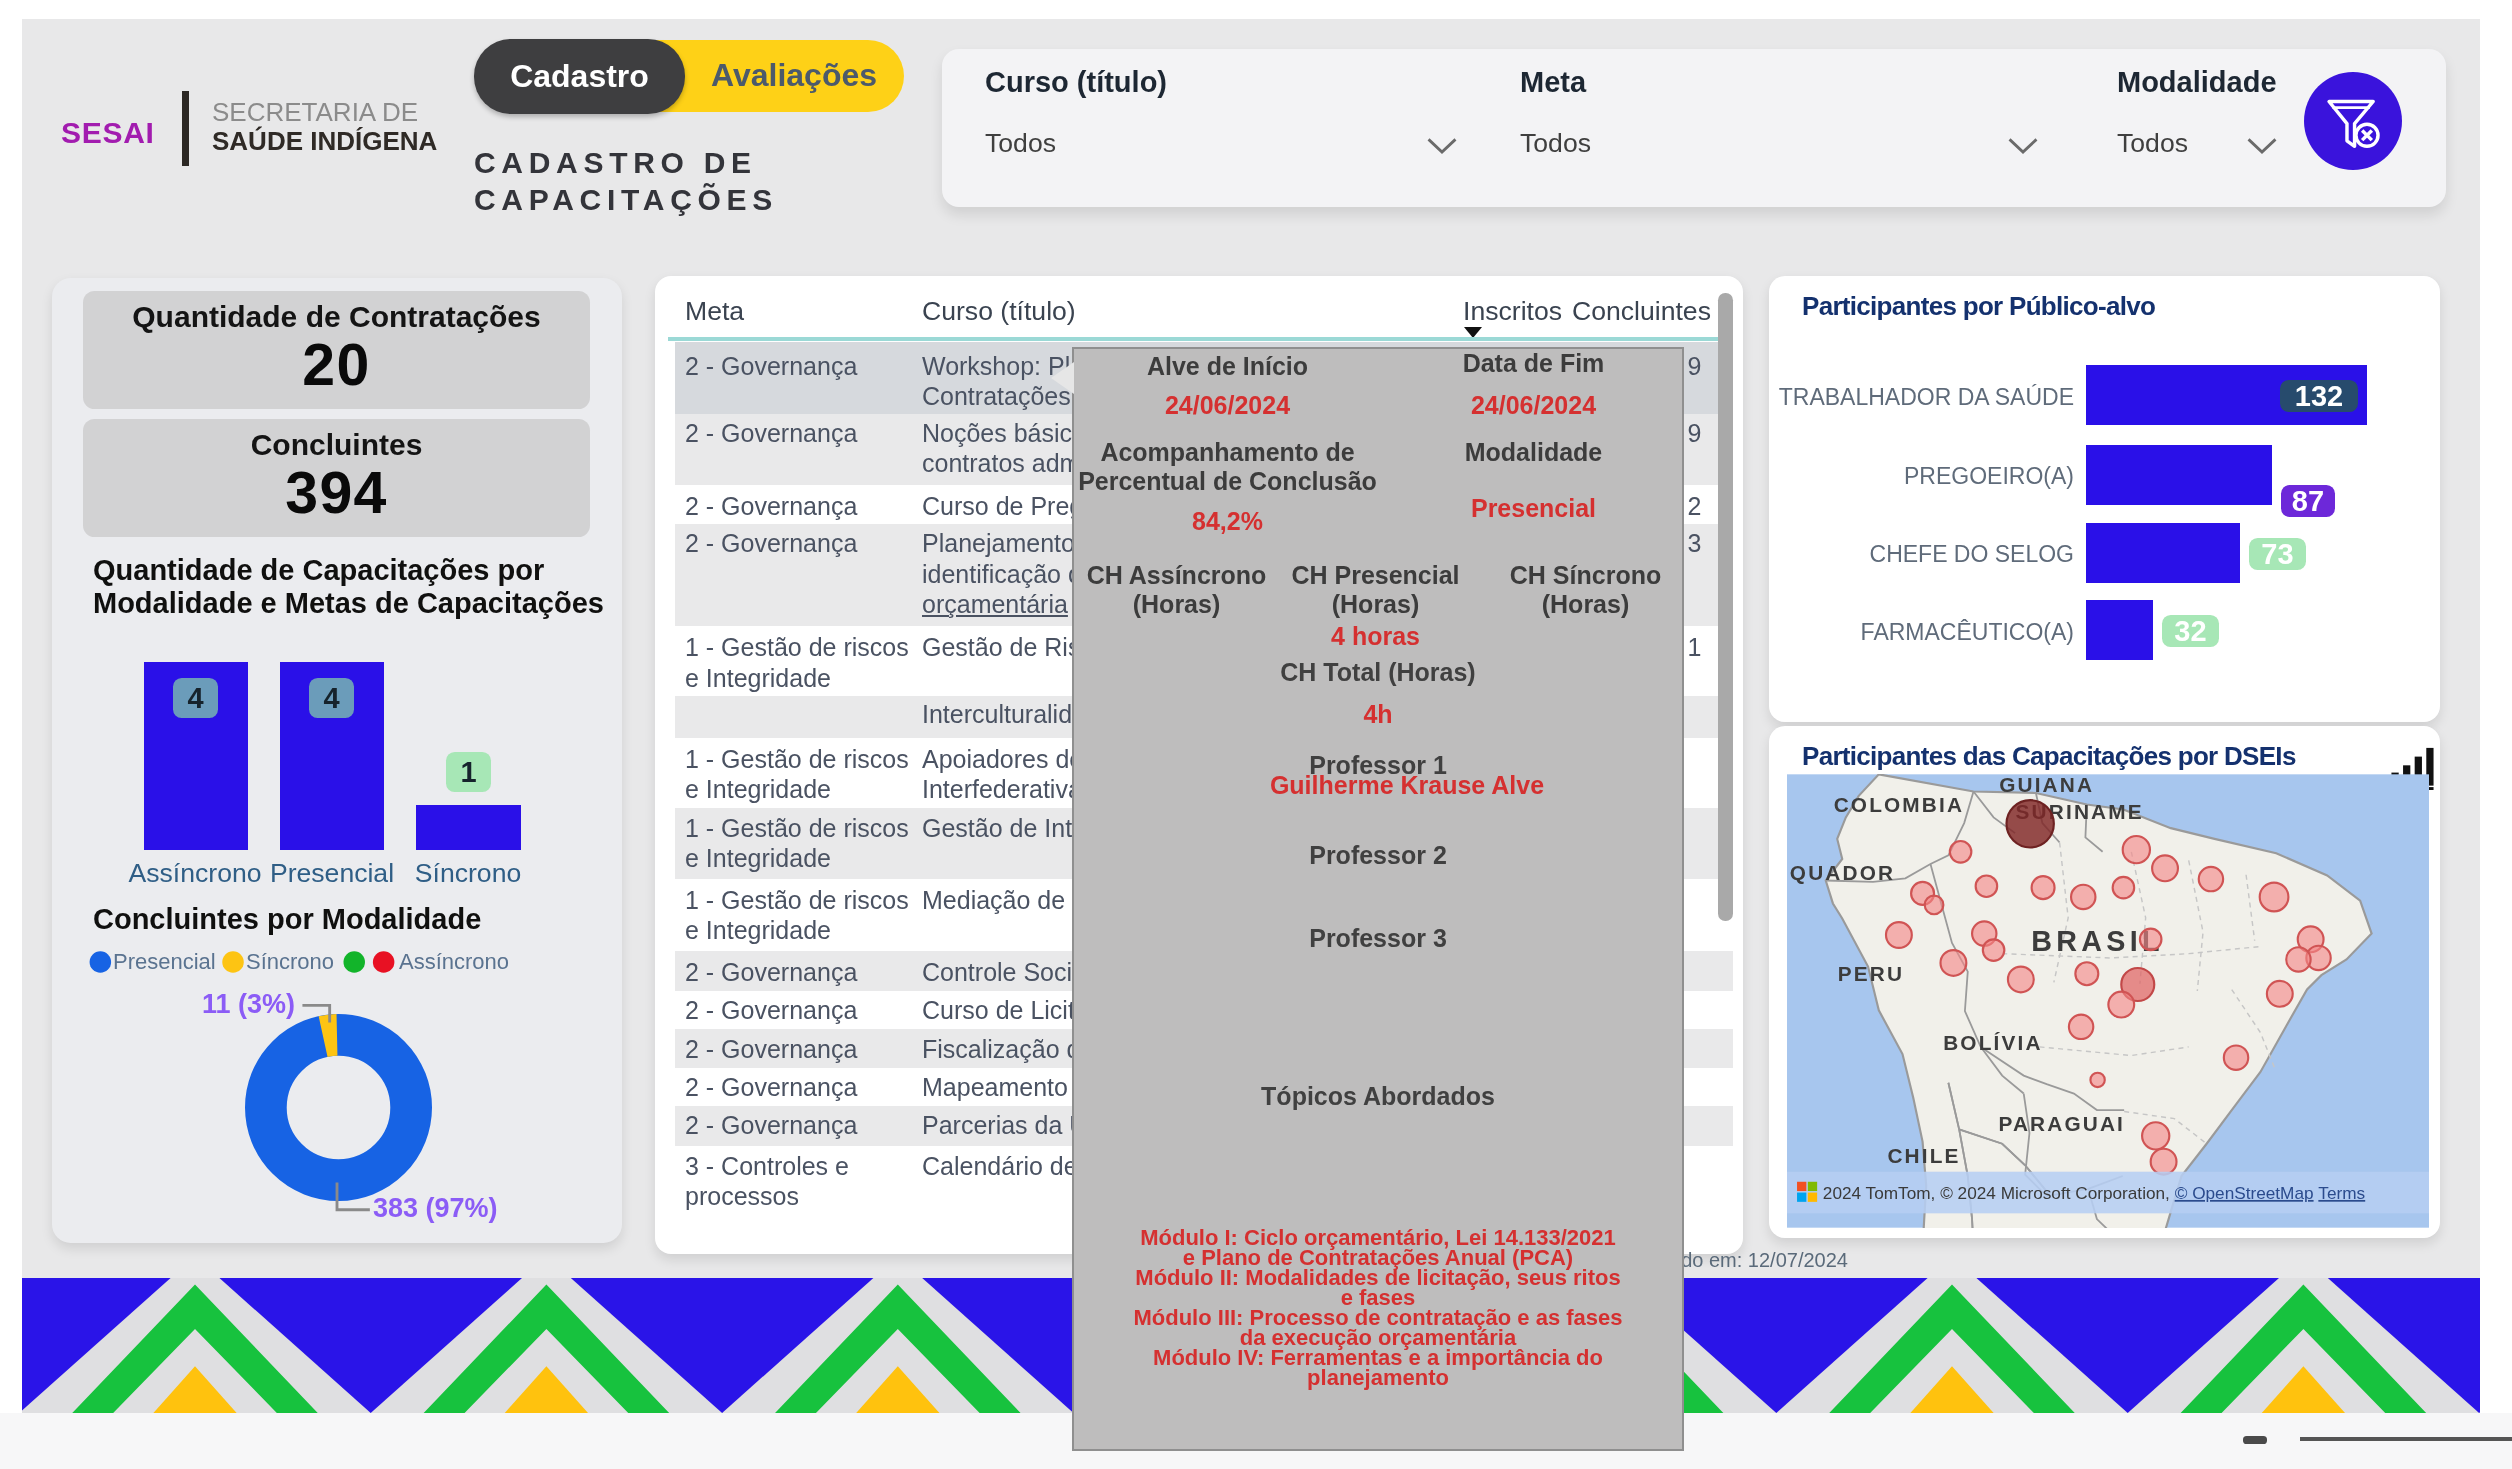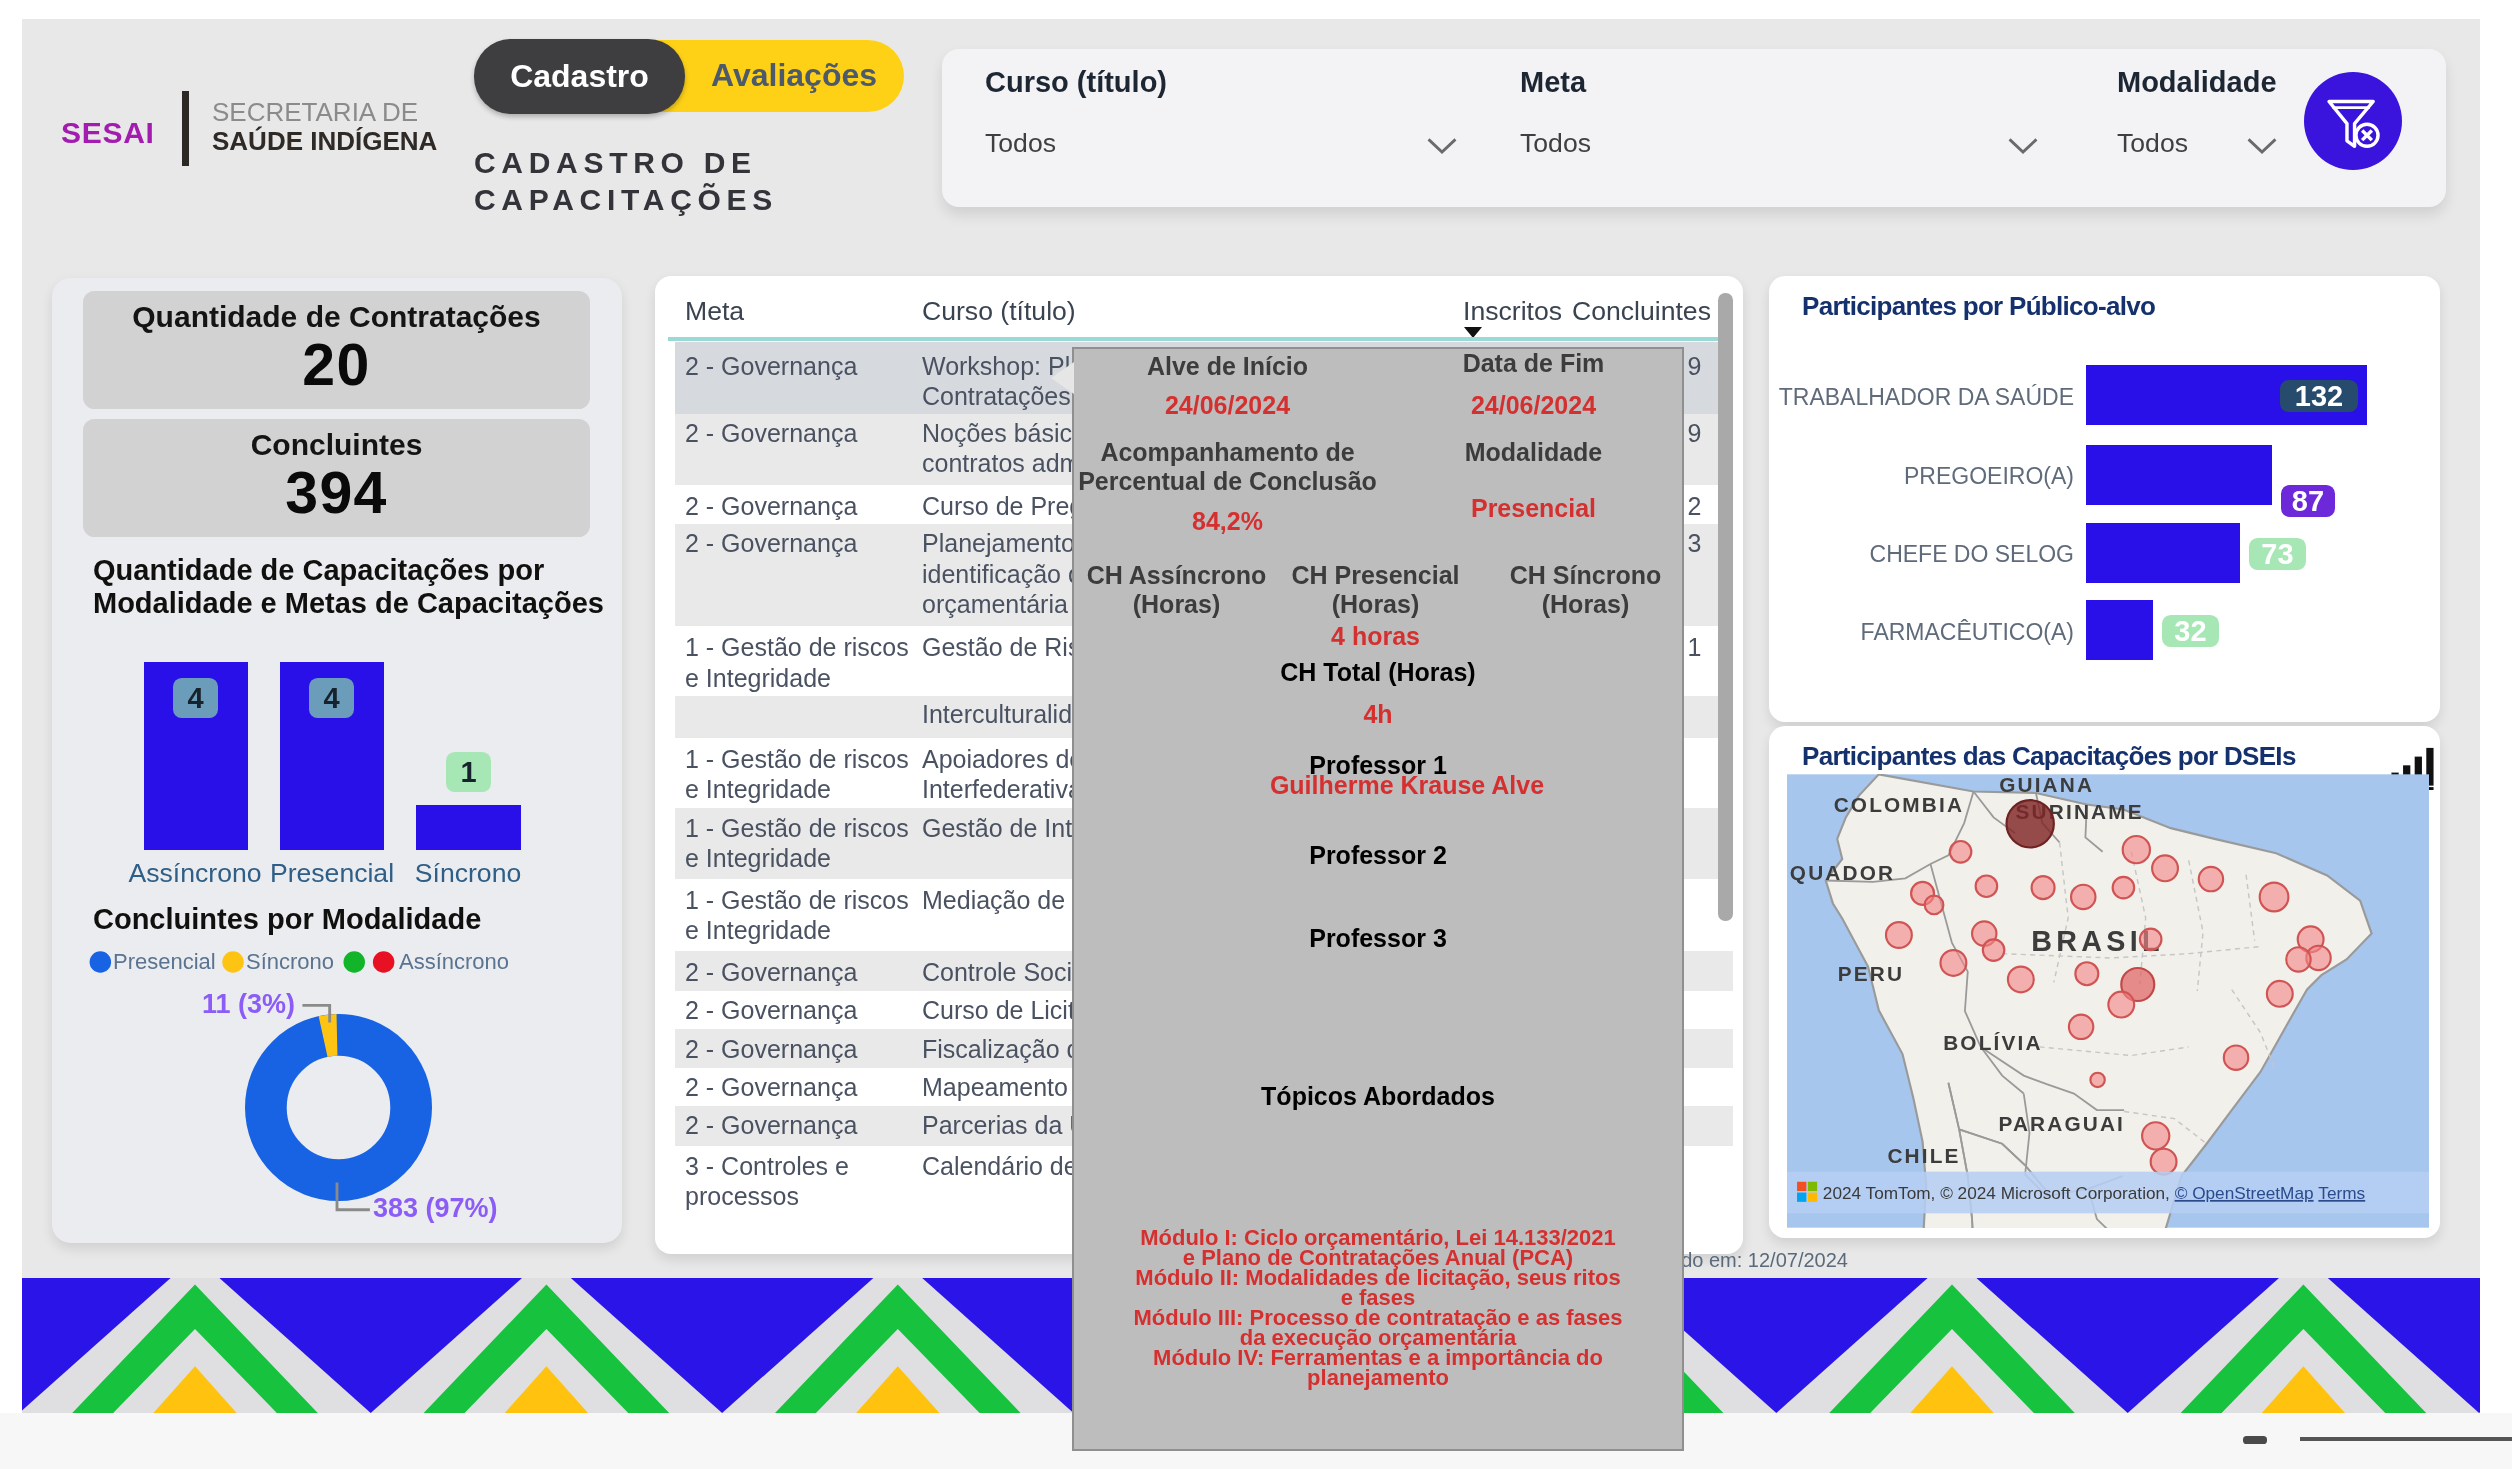--- a/index.html
+++ b/index.html
@@ -45,21 +45,21 @@
 .vscroll { left:1718px; top:293px; width:15px; height:628px; background:#a9a9a9; border-radius:7.2px; }
 
 .rcard1 { left:1769px; top:276px; width:671px; height:446px; background:#ffffff; border-radius:16px; box-shadow:0 5.7px 11.5px rgba(0,0,0,.10); }
 .rcard2 { left:1769px; top:726px; width:671px; height:512px; background:#ffffff; border-radius:16px; box-shadow:0 5.7px 11.5px rgba(0,0,0,.10); }
 .rtitle { position:absolute; font-size:26px; font-weight:bold; color:#14316e; letter-spacing:-0.7px; }
 .hlab { position:absolute; font-size:23px; color:#5f6b7a; text-align:right; width:313px; white-space:nowrap; }
 .hbar { position:absolute; left:2086px; height:60px; background:#2a10e8; }
 .hbadge { position:absolute; font-size:29px; font-weight:bold; color:#ffffff; text-align:center; border-radius:8.6px; }
 
 .tooltip { left:1072px; top:347px; width:612px; height:1104px; background:#bebdbd; border:2.2px solid #8f8f8f; z-index:50; }
-.tt { position:absolute; width:100%; text-align:center; font-weight:bold; font-size:25px; color:#000000; line-height:29px; }
+.tt { position:absolute; width:100%; text-align:center; font-weight:bold; font-size:25px; color:#404040; line-height:29px; }
 .tthalf-l { position:absolute; left:0; width:307px; text-align:center; font-weight:bold; font-size:25px; color:#3c3c3c; line-height:29px; }
 .tthalf-r { position:absolute; left:307px; width:305px; text-align:center; font-weight:bold; font-size:25px; color:#3c3c3c; line-height:29px; }
 .tt3 { position:absolute; width:205px; text-align:center; font-weight:bold; font-size:25px; color:#3c3c3c; line-height:29px; }
 .ttred { color:#d53030; }
 .ttmod { font-size:22px; line-height:20px; }
 .updated { left:1610px; top:1249px; font-size:20px; color:#5a6a7a; z-index:10; }
 </style>
 </head>
 <body>
 <div class="abs bg"></div>
@@ -164,21 +164,21 @@
 <div class="tcell" style="left:922px; top:418px;">Noções básicas da gestão de</div>
 <div class="tcell" style="left:922px; top:448px;">contratos administrativos</div>
 <div class="tcell" style="left:1677px; top:418px; width:24.4px; text-align:right;">9</div>
 <div class="tcell" style="left:685px; top:491px;">2 - Governança</div>
 <div class="tcell" style="left:922px; top:491px;">Curso de Pregoeiros</div>
 <div class="tcell" style="left:1677px; top:491px; width:24.4px; text-align:right;">2</div>
 <div class="stripe" style="top:524px; height:102px; background:#e9e9ea;"></div>
 <div class="tcell" style="left:685px; top:528px;">2 - Governança</div>
 <div class="tcell" style="left:922px; top:528px;">Planejamento de compras e</div>
 <div class="tcell" style="left:922px; top:559px;">identificação da dotação</div>
-<div class="tcell" style="left:922px; top:589px;">orçamentária</div>
+<div class="tcell" style="left:922px; top:589px;text-decoration:underline;">orçamentária</div>
 <div class="tcell" style="left:1677px; top:528px; width:24.4px; text-align:right;">3</div>
 <div class="tcell" style="left:685px; top:632px;">1 - Gestão de riscos</div>
 <div class="tcell" style="left:685px; top:663px;">e Integridade</div>
 <div class="tcell" style="left:922px; top:632px;">Gestão de Riscos</div>
 <div class="tcell" style="left:1677px; top:632px; width:24.4px; text-align:right;">1</div>
 <div class="stripe" style="top:696px; height:42px; background:#e9e9ea;"></div>
 <div class="tcell" style="left:922px; top:699px;">Interculturalidade em saúde</div>
 <div class="tcell" style="left:685px; top:744px;">1 - Gestão de riscos</div>
 <div class="tcell" style="left:685px; top:774px;">e Integridade</div>
 <div class="tcell" style="left:922px; top:744px;">Apoiadores de Gestão</div>

